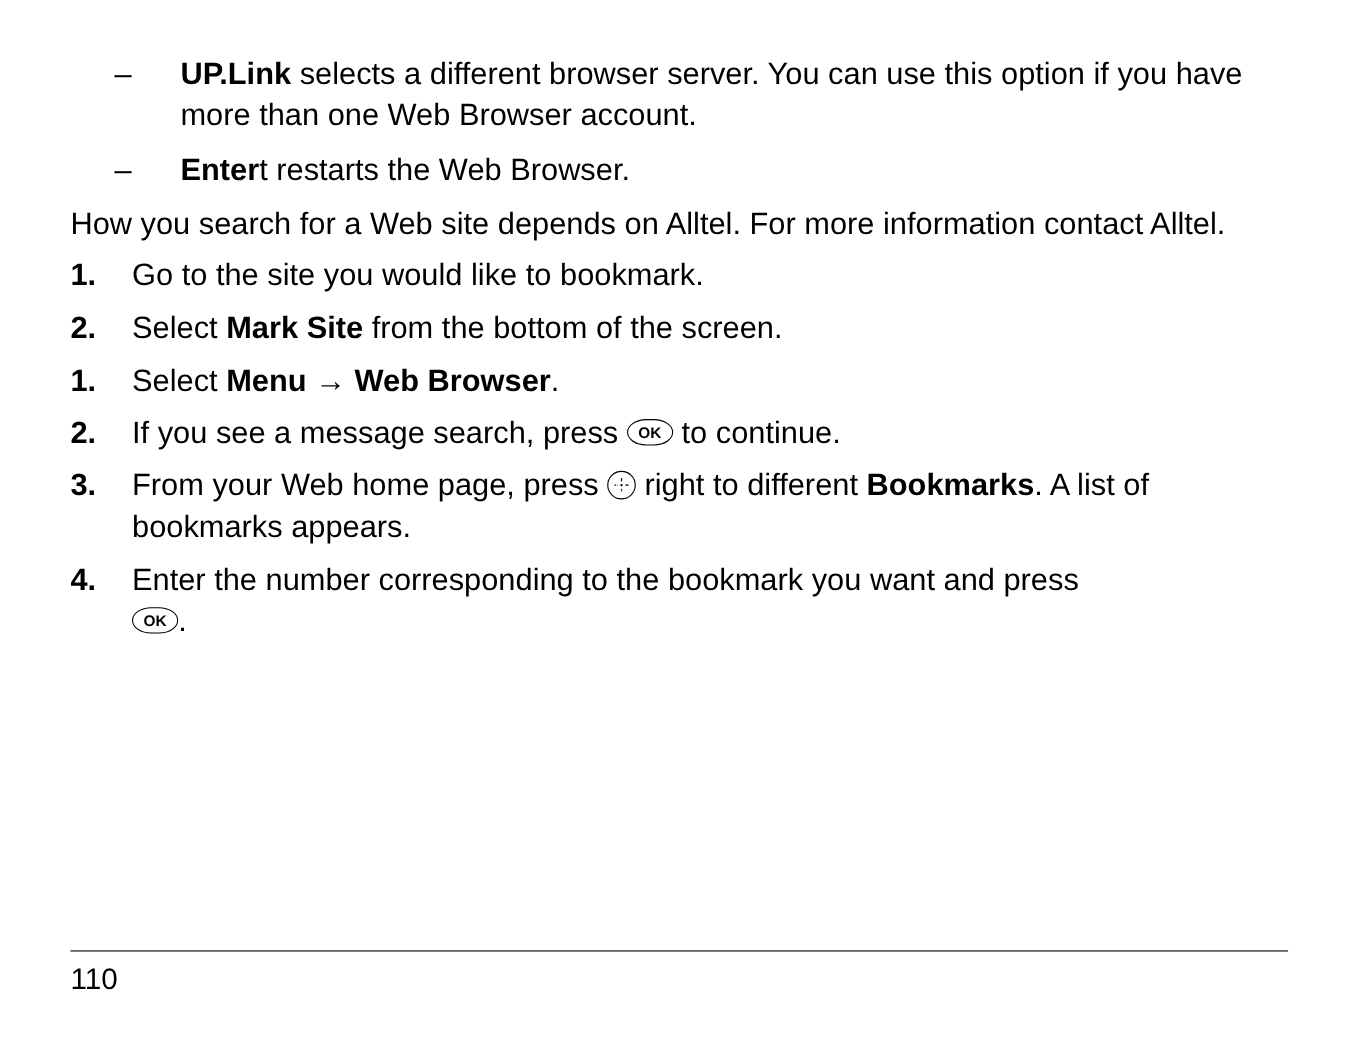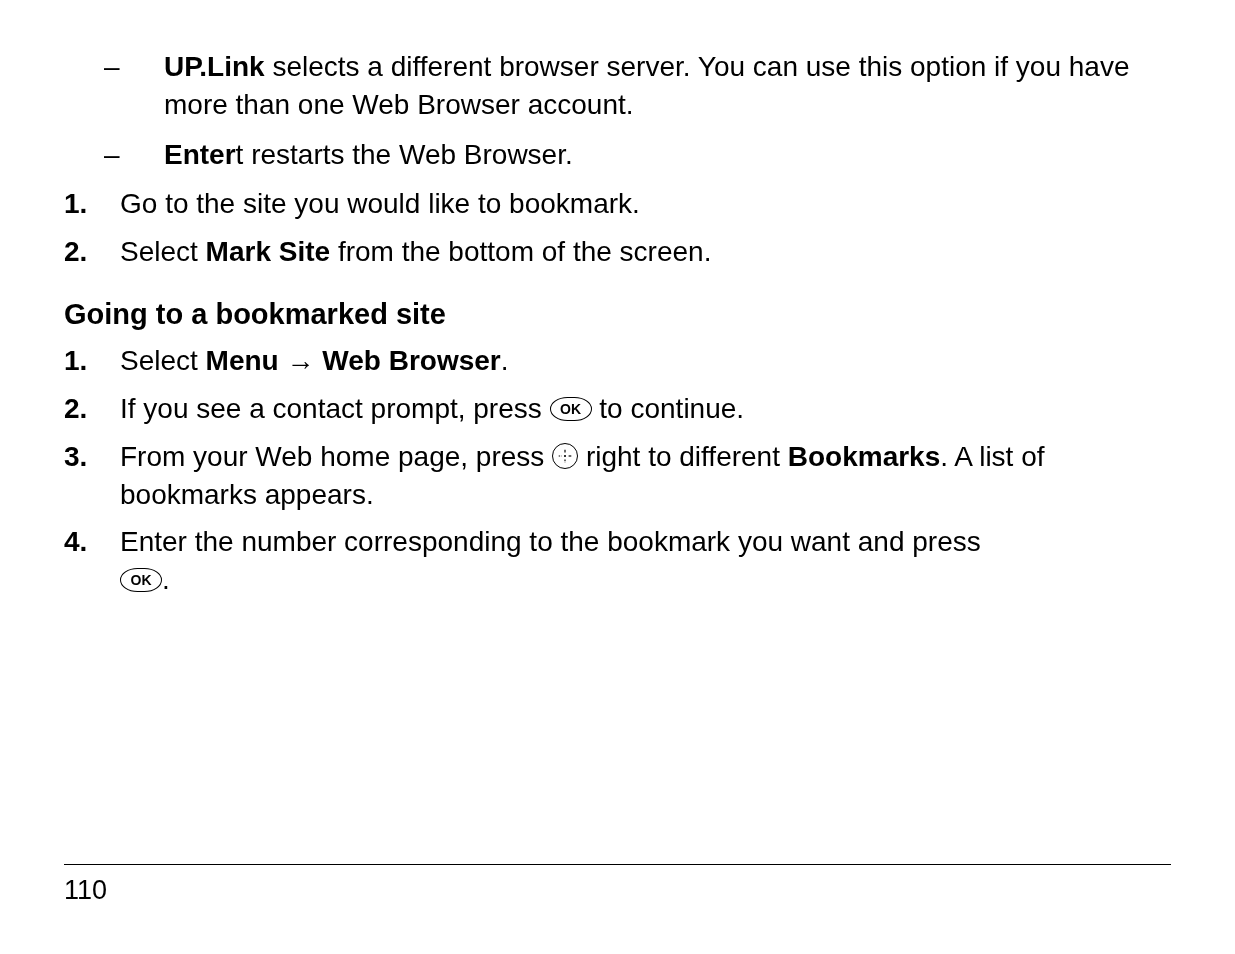--- a/index.html
+++ b/index.html
@@ -121,47 +121,47 @@
     </span>
   </div>
 
   <div class="sub-item">
     <span class="dash">–</span>
     <span class="text">
       <span class="bold">Enter</span><span>t restarts the Web Browser.</span>
     </span>
   </div>
 
+  <p class="para">How you search for a Web site depends on Alltel. For more information contact Alltel.</p>
 
 
   <div class="num-item">
     <span class="num">1.</span>
     <span class="text">Go to the site you would like to bookmark.</span>
   </div>
 
   <div class="num-item">
     <span class="num">2.</span>
     <span class="text">
       <span>Select </span><span class="bold">Mark Site</span><span> from the bottom of the screen.</span>
     </span>
   </div>
 
-  <h3 class="subsection">Going to a bookmarked site</h3>
 
   <div class="num-item">
     <span class="num">1.</span>
     <span class="text">
       <span>Select </span><span class="bold">Menu</span><span class="arrow"> → </span><span class="bold">Web Browser</span><span>.</span>
     </span>
   </div>
 
   <div class="num-item">
     <span class="num">2.</span>
     <span class="text">
-      <span>If you see a contact prompt, press </span>
+      <span>If you see a message search, press </span>
       <span class="ok-btn">OK</span>
       <span> to continue.</span>
     </span>
   </div>
 
   <div class="num-item">
     <span class="num">3.</span>
     <span class="text">
       <span>From your Web home page, press </span>
       <span class="nav-btn">

